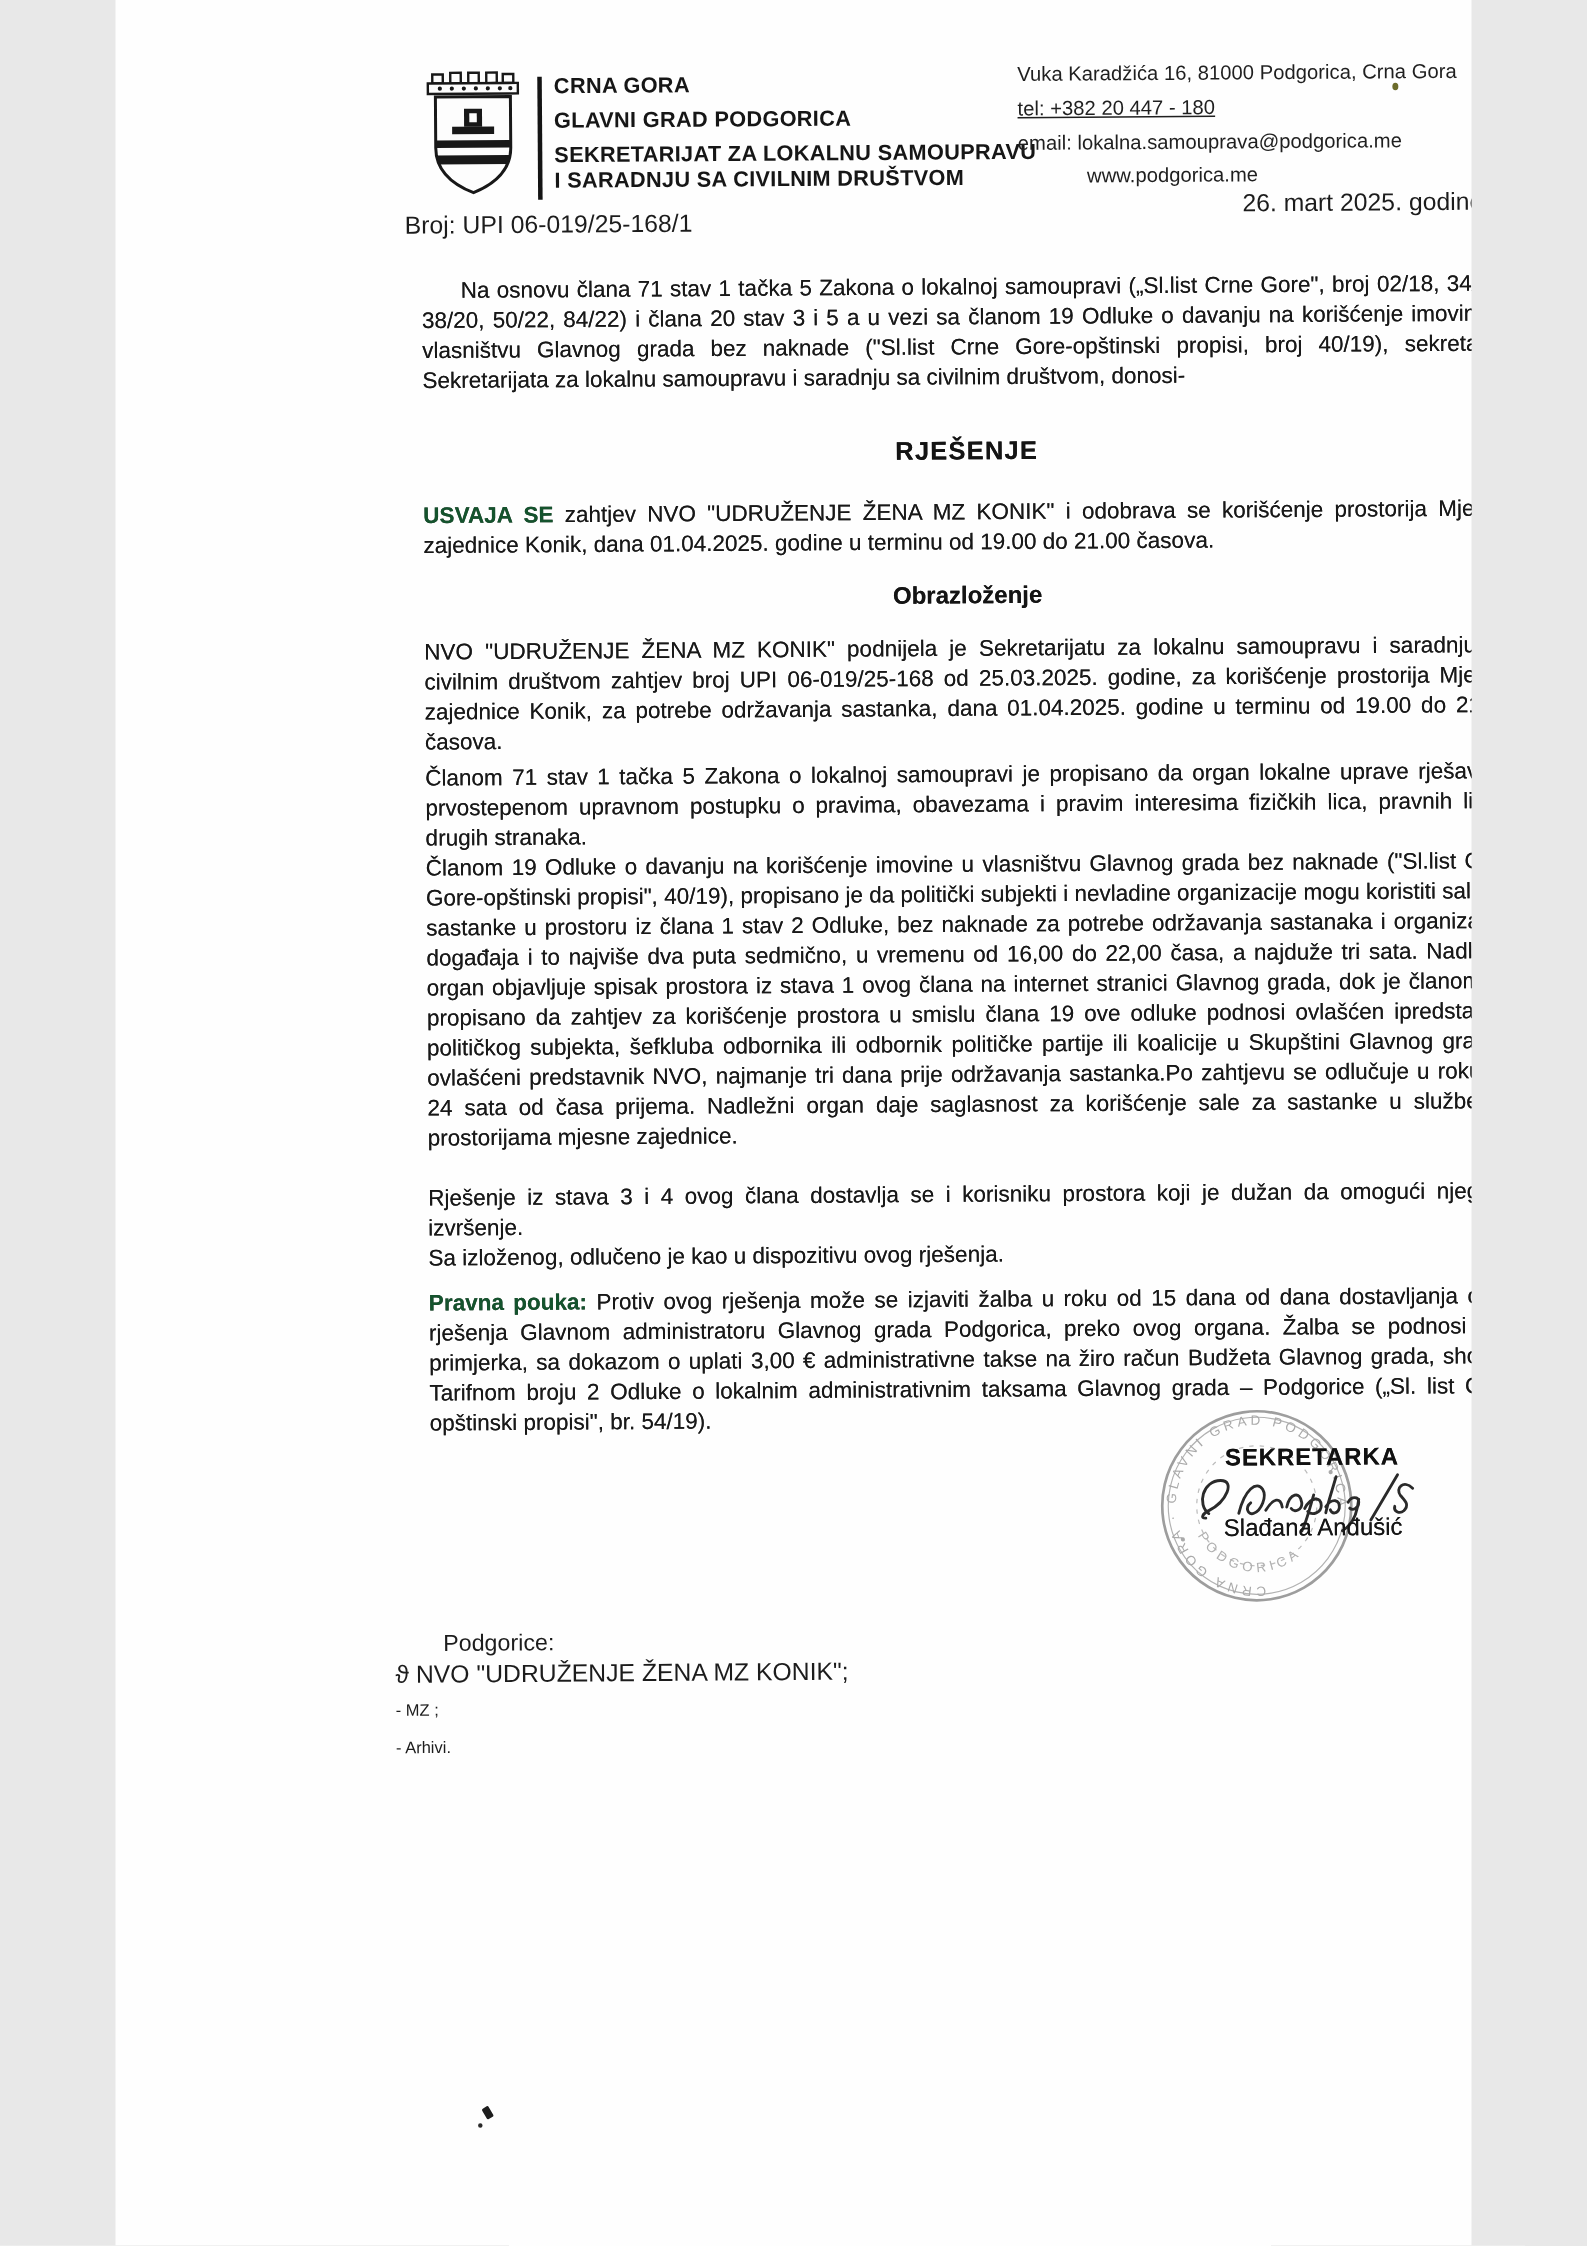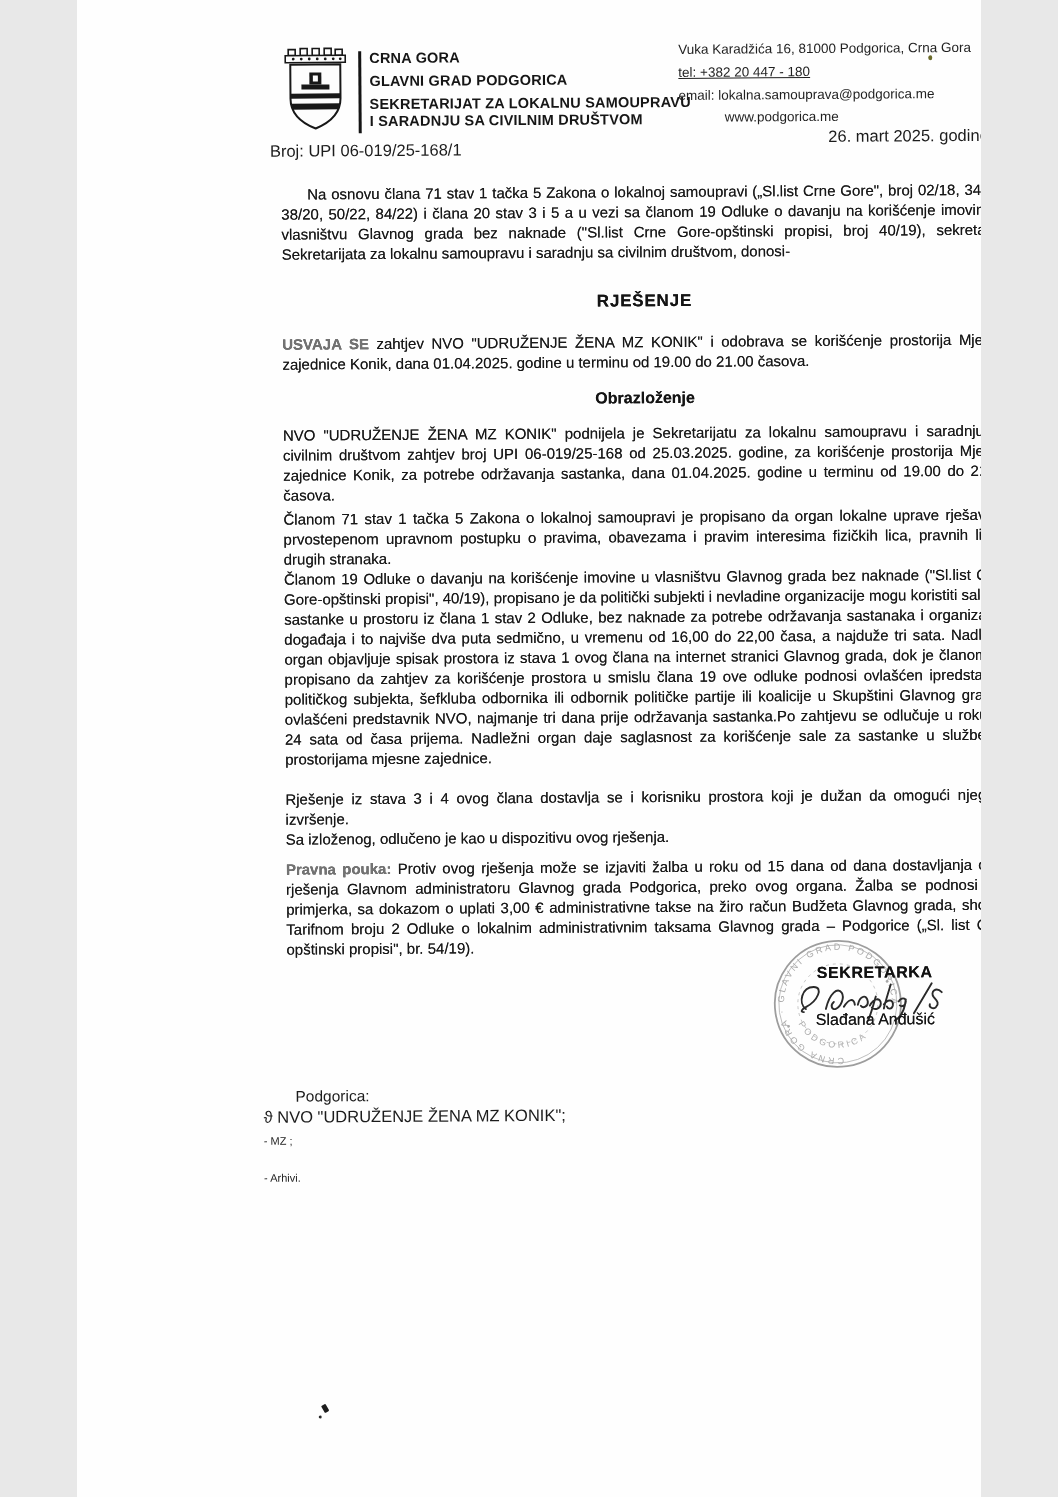--- a/index.html
+++ b/index.html
@@ -18,21 +18,21 @@
   
   .org-line{position:absolute;left:296px;font-weight:bold;font-size:14.5px;letter-spacing:.2px;white-space:nowrap;color:#161616;}
   .vline{position:absolute;left:285px;top:50px;width:2.5px;height:82px;background:#141414;}
   .contact-line{position:absolute;left:605px;font-size:13.5px;white-space:nowrap;color:#1f1f1f;}
   .date-line{position:absolute;left:700px;top:129px;width:215px;text-align:right;font-size:16.5px;white-space:nowrap;}
   .ref-line{position:absolute;left:196px;top:140px;font-size:16.5px;white-space:nowrap;}
   
   .para{position:absolute;left:207px;width:725px;font-size:15px;line-height:20px;text-align:justify;color:#181818;text-shadow:0 0 .35px #444;}
   .center-head{position:absolute;left:207px;width:725px;text-align:center;font-weight:bold;color:#141414;text-shadow:0 0 .4px #333;}
   .indent{text-indent:26px;}
-  b{color:#737373;}
+  b{color:#14532d;}
   
   .stamp{position:absolute;left:683px;top:931px;width:150px;height:150px;transform:rotate(-8deg);opacity:.85;}
   .sig-role{position:absolute;left:705px;top:966px;width:180px;text-align:center;font-weight:bold;font-size:16px;letter-spacing:.6px;color:#111;text-shadow:0 0 .4px #333;}
   .sig-svg{position:absolute;left:712px;top:981px;width:155px;height:44px;}
   .sig-name{position:absolute;left:698px;top:1013px;width:195px;text-align:center;font-size:16px;color:#151515;text-shadow:0 0 .4px #333;}
   
   .foot-label{position:absolute;left:215px;top:1086px;font-size:15.5px;}
   .foot-item{position:absolute;left:183px;font-size:11px;white-space:nowrap;}
   .foot-item.first{font-size:16.5px;}
   
@@ -137,23 +137,23 @@
         <path d="M84,18 C81,28 79,36 76,42 M78,27 C82,19 89,19 89,25 C89,30 83,32 80,29"></path>
         <path d="M99,6 C96,16 93,25 92,30 M92,26 C96,20 102,21 101,27 C100,31 96,31 95,28"></path>
         <path d="M107,23 C109,19 114,19 114,23 C114,27 110,29 108,27 M114,21 C113,31 110,38 103,42"></path>
         <path d="M122,35 L140,5"></path>
         <path d="M150,14 C144,8 138,14 142,19 C145,22.5 148,25 144,29 C141,31.5 137,29 138,26"></path>
       </g>
     </svg>
 
     <div class="sig-name">Slađana Anđušić</div>
 
-    <div class="foot-label">Podgorica:</div>
+    <div class="foot-label">Podgorice:</div>
     <div class="foot-item first" style="top:1106px;">ϑ NVO "UDRUŽENJE ŽENA MZ KONIK";</div>
     <div class="foot-item" style="top:1133px;">- MZ ;</div>
-    <div class="foot-item" style="top:1158px;margin-top:12px;">- Arhivi.</div>
+    <div class="foot-item" style="top:1158px;">- Arhivi.</div>
 
     <div class="speck" style="left:920px;top:37px;width:6px;height:4px;background:#2a2a2a;transform:rotate(35deg);border-radius:2px;"></div>
     <div class="speck" style="left:855px;top:58px;width:4px;height:5px;background:#6b6b2a;"></div>
     <div class="speck" style="left:240px;top:1403px;width:5px;height:8px;background:#1d1d1d;transform:rotate(-30deg);border-radius:1px;"></div>
     <div class="speck" style="left:236px;top:1414px;width:3px;height:3px;background:#2a2a2a;"></div>
   </div>
 </div>
 
 </body></html>

